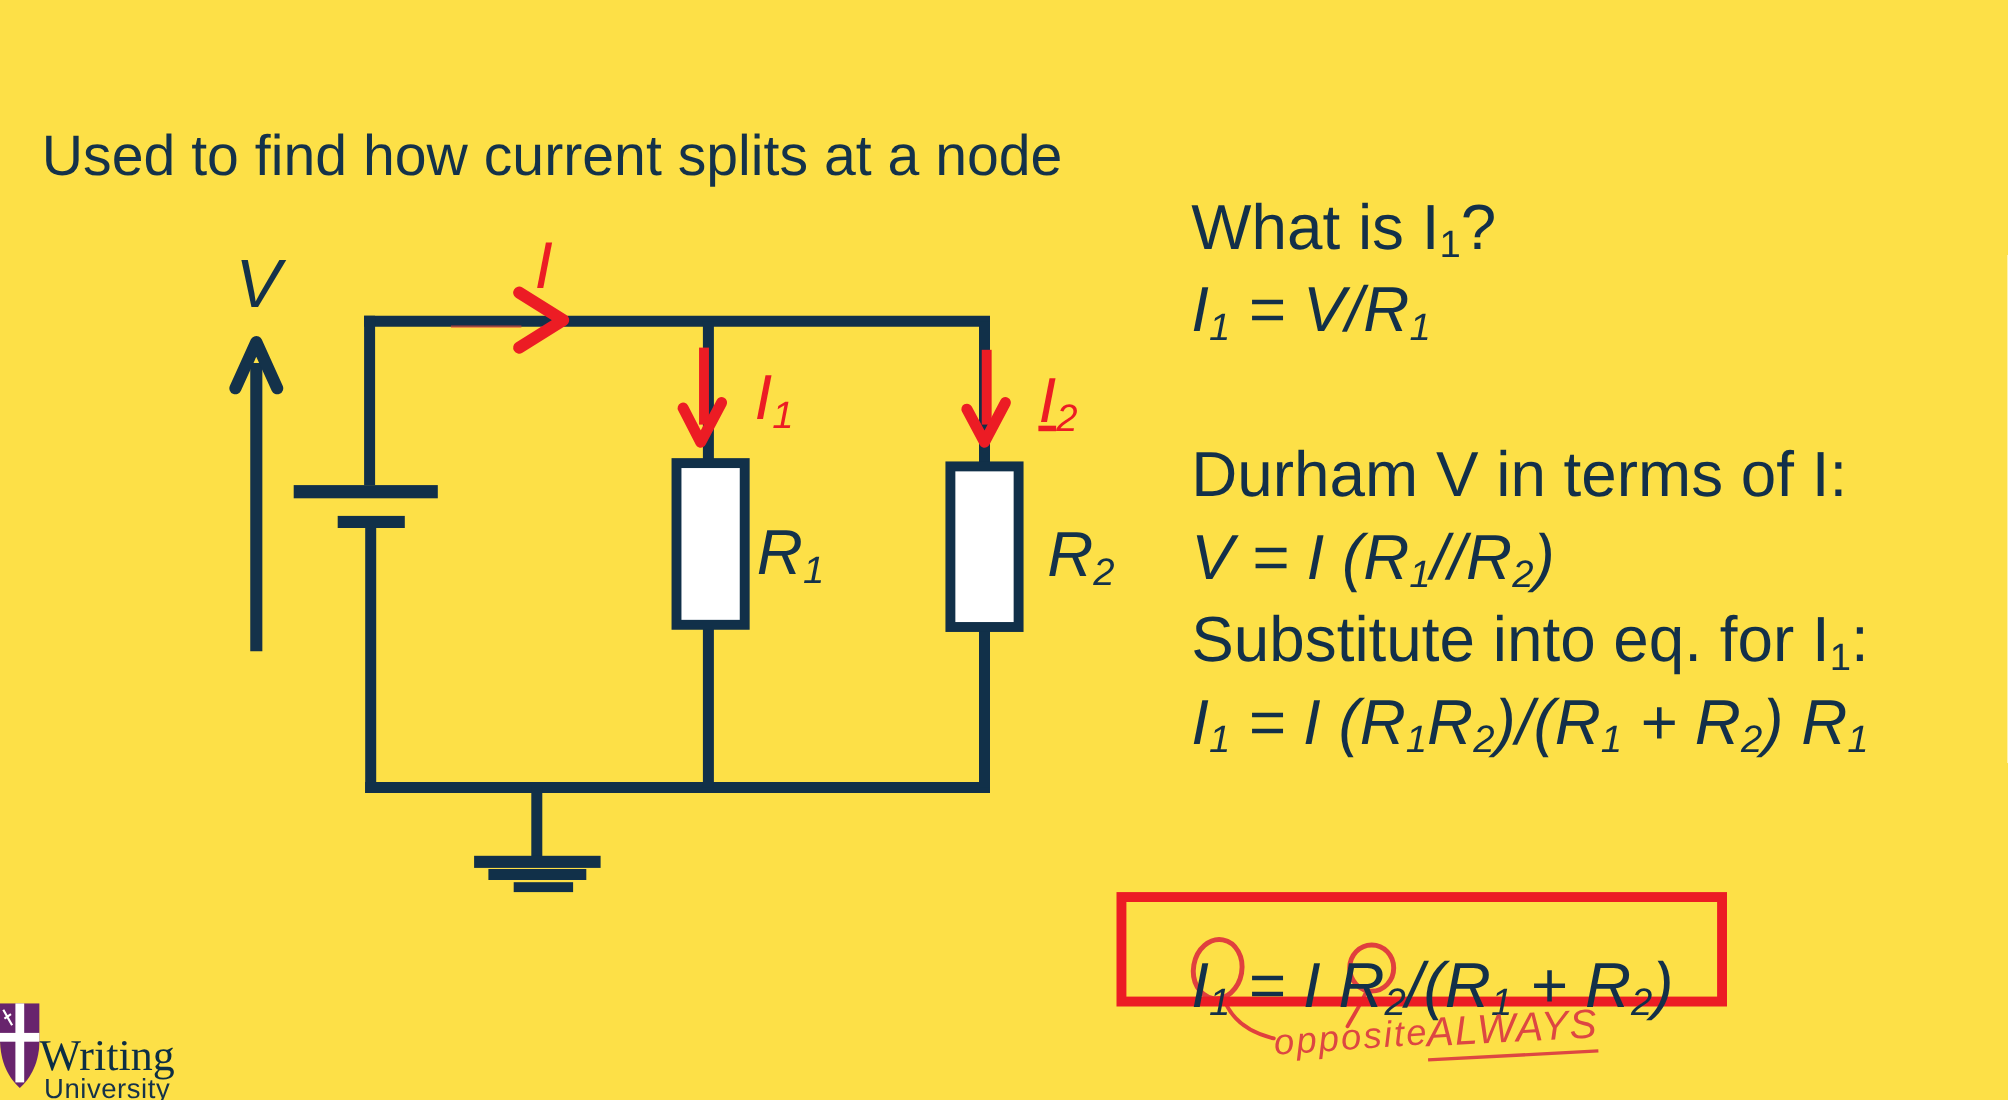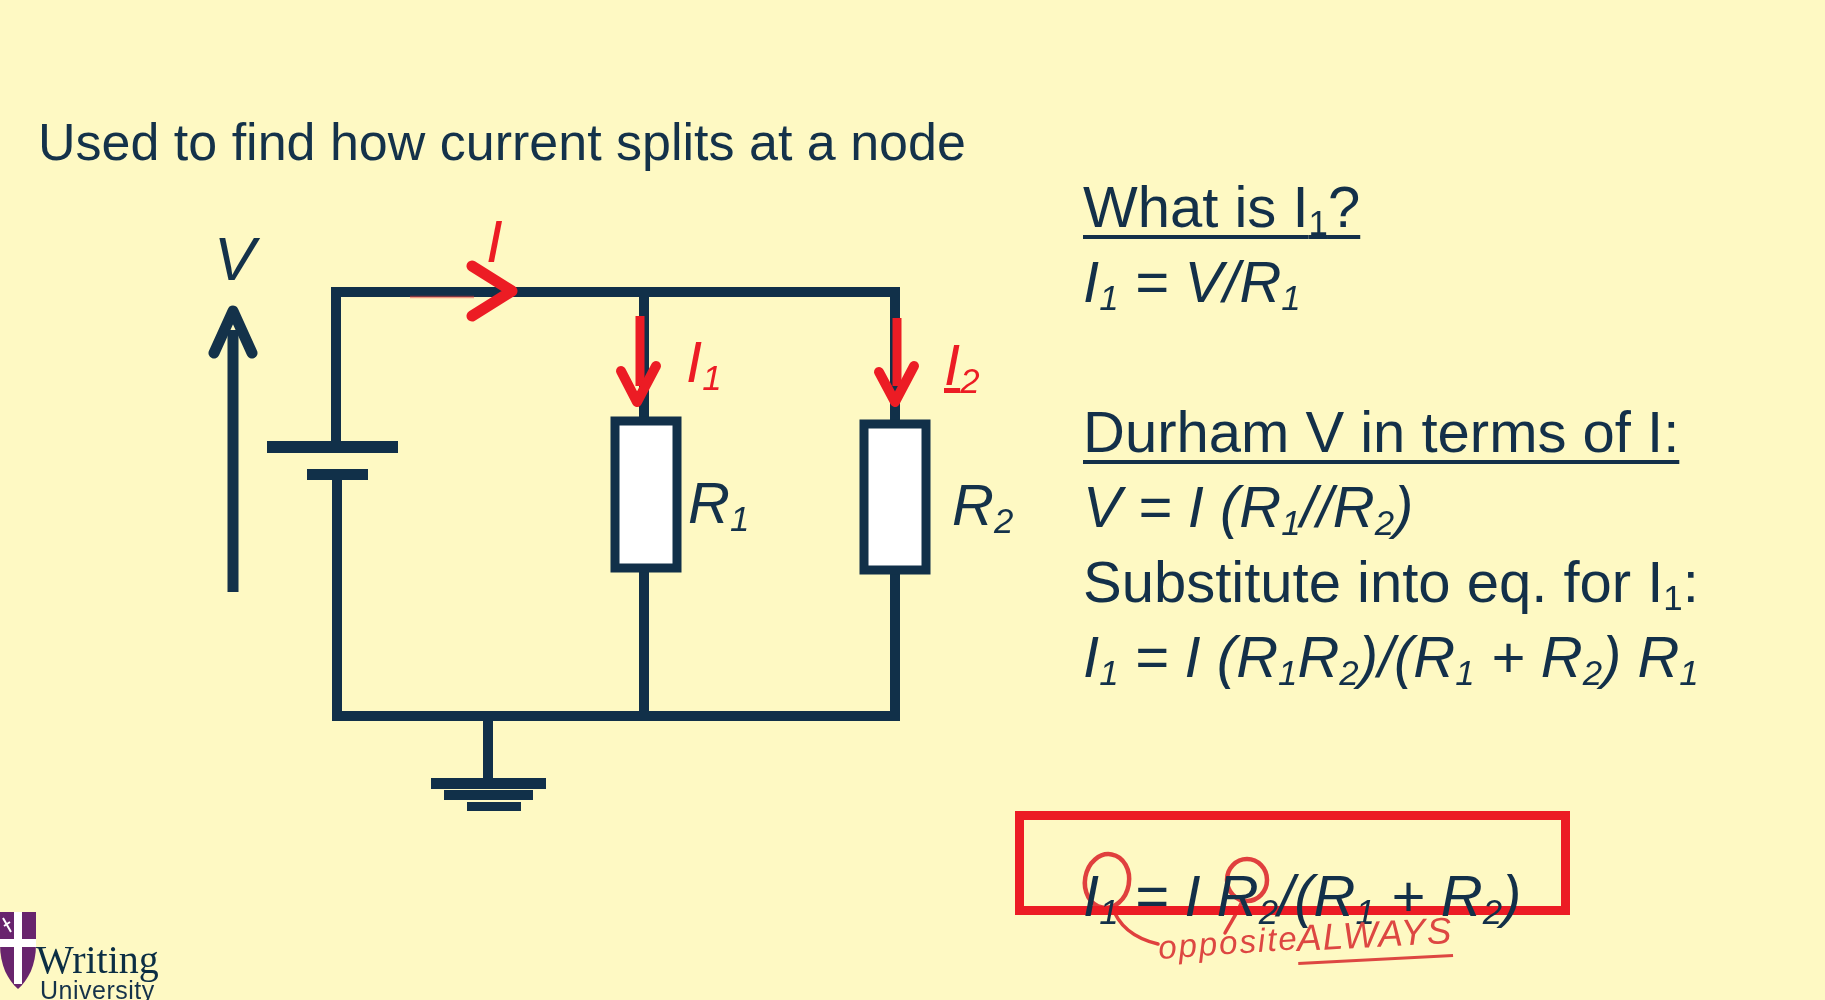--- a/index.html
+++ b/index.html
@@ -1,23 +1,23 @@
 <!DOCTYPE html>
 <html><head>
 <meta charset="utf-8">
 <style>
   html,body{margin:0;padding:0;background:#fff;}
-  #stage{position:relative;width:1825px;height:1000px;background:#fef9c3;overflow:hidden;
+  #stage{position:relative;width:1825px;height:1000px;background:#fde047;overflow:hidden;
          font-family:"Liberation Sans","DejaVu Sans",sans-serif;color:#133049;}
   .abs{position:absolute;}
   #title{left:38px;top:112px;font-size:52px;color:#14324a;white-space:nowrap;}
   
   #rhs{left:1083px;top:169px;font-size:58px;line-height:75px;white-space:nowrap;color:#133049;}
   .line{height:75px;}
-  .u{text-decoration:underline;text-decoration-thickness:4px;text-underline-offset:8px;}
+  .u{text-decoration-thickness:4px;text-underline-offset:8px;}
   .it{font-style:italic;}
   sub{font-size:60%;line-height:0;vertical-align:-0.22em;}
   
   .lbl{white-space:nowrap;line-height:1;font-style:italic;}
   #lbl-v {left:214px;top:228px;font-size:62px;color:#14324a;}
   #lbl-i {left:486px;top:212px;font-size:60px;color:#ec1c24;}
   #lbl-i1{left:686px;top:333px;font-size:58px;color:#ec1c24;}
   #lbl-i2{left:944px;top:336px;font-size:58px;color:#ec1c24;text-decoration:underline;}
   #lbl-r1{left:688px;top:474px;font-size:58px;color:#14324a;}
   #lbl-r2{left:952px;top:476px;font-size:58px;color:#14324a;}

